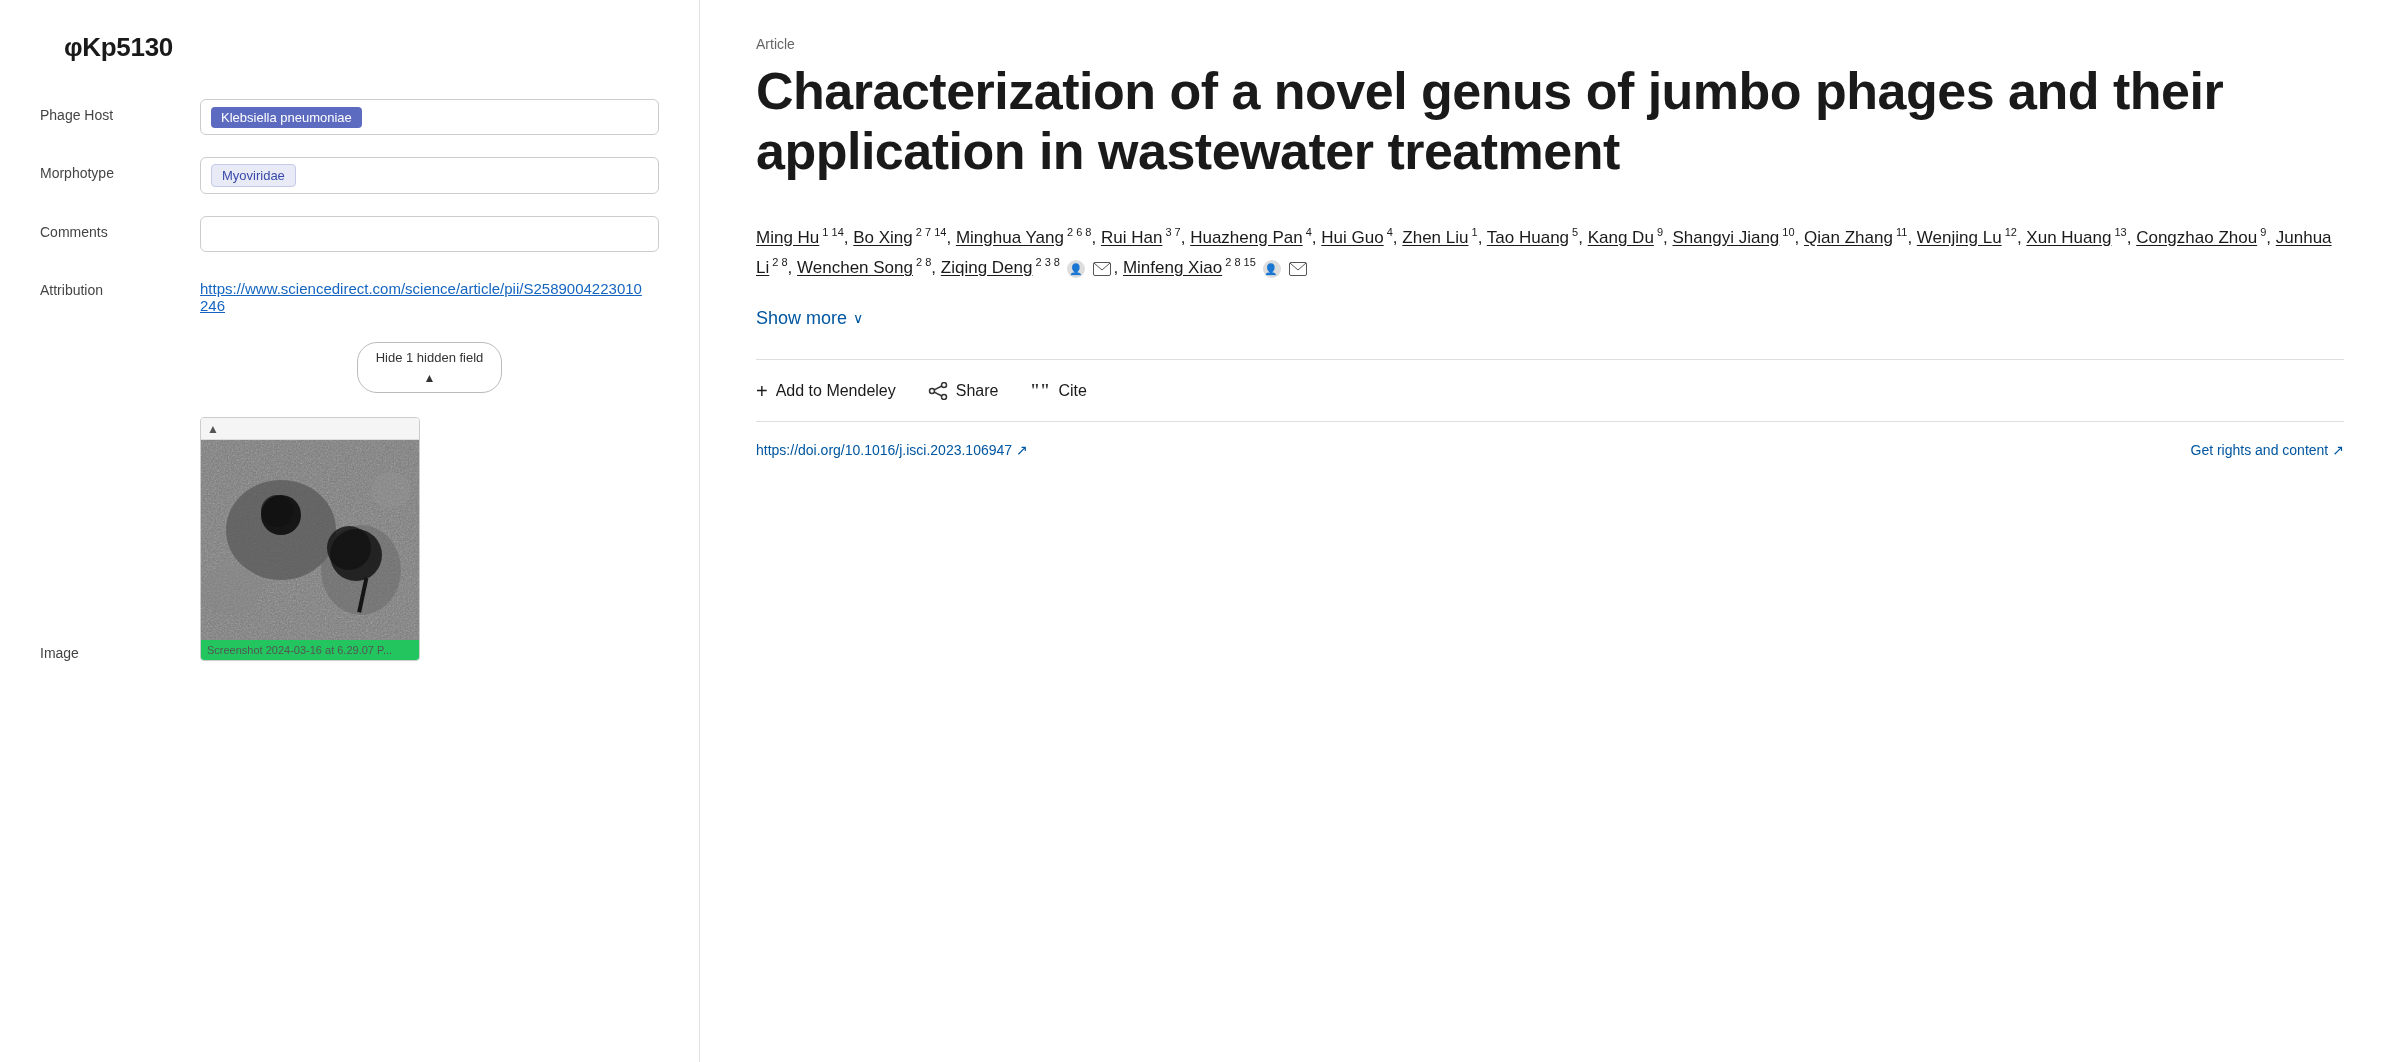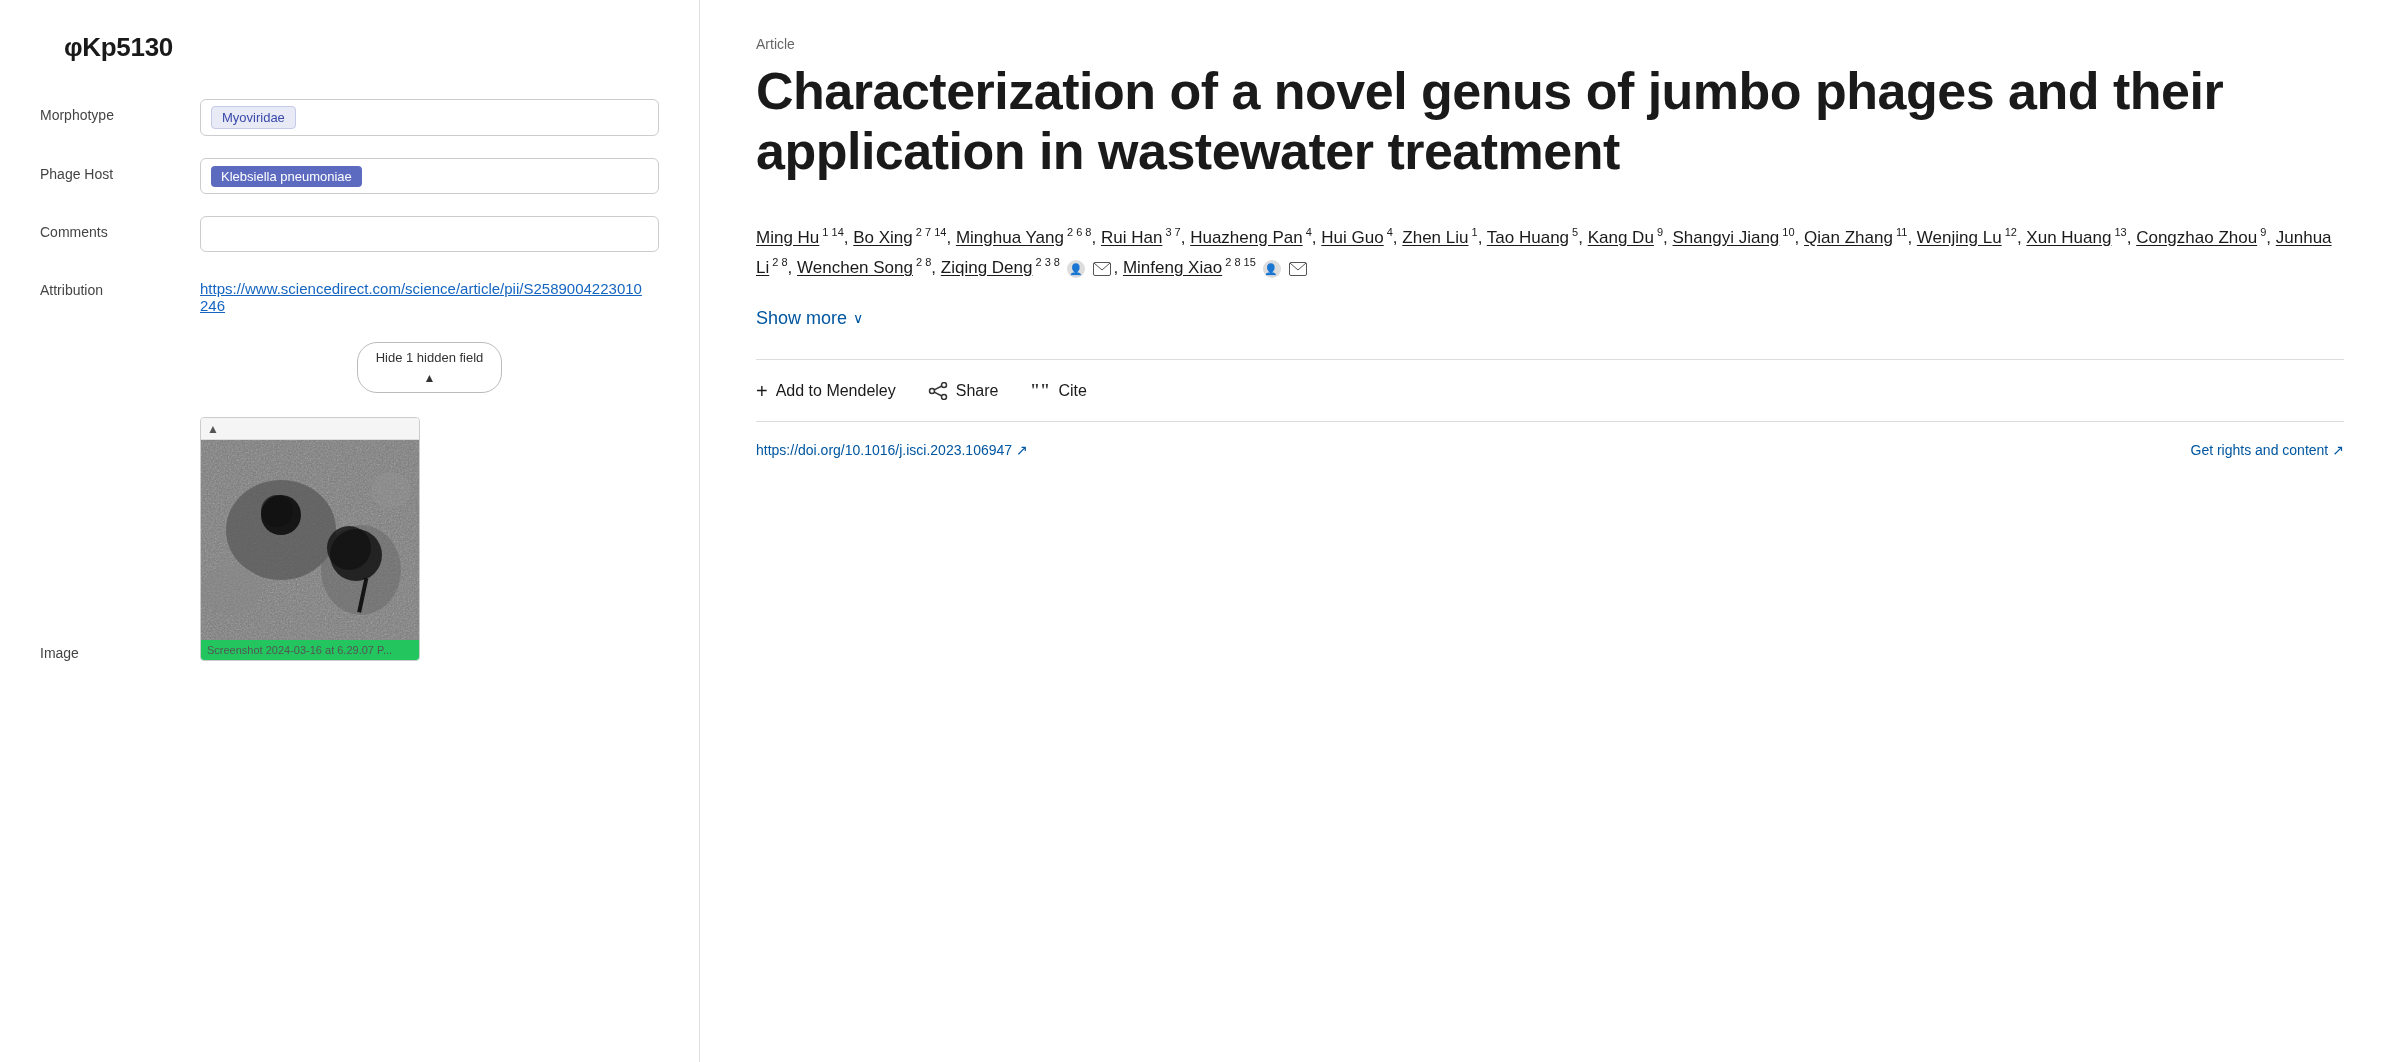--- a/index.html
+++ b/index.html
@@ -276,30 +276,30 @@
       gap: 4px;
     }
   </style>
 </head>
 <body>
 
 <div class="left-panel">
   <div class="page-title">φKp5130</div>
 
   <div class="field-row">
+    <div class="field-label">Phage Host</div>
+    <div class="field-value">
+      <span class="tag tag-purple">Klebsiella pneumoniae</span>
+    </div>
+  </div>
+
+  <div class="field-row">
     <div class="field-label">Morphotype</div>
     <div class="field-value">
       <span class="tag tag-blue">Myoviridae</span>
-    </div>
-  </div>
-
-  <div class="field-row">
-    <div class="field-label">Phage Host</div>
-    <div class="field-value">
-      <span class="tag tag-purple">Klebsiella pneumoniae</span>
     </div>
   </div>
 
   <div class="field-row">
     <div class="field-label">Comments</div>
     <div class="field-value"></div>
   </div>
 
   <div class="field-row">
     <div class="field-label">Attribution</div>

